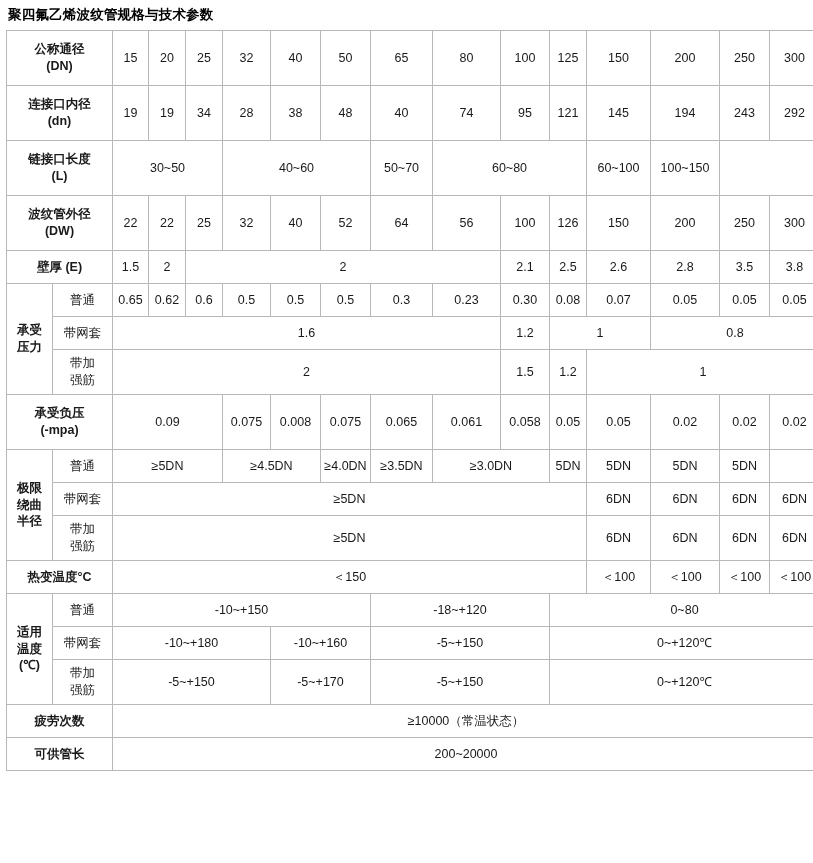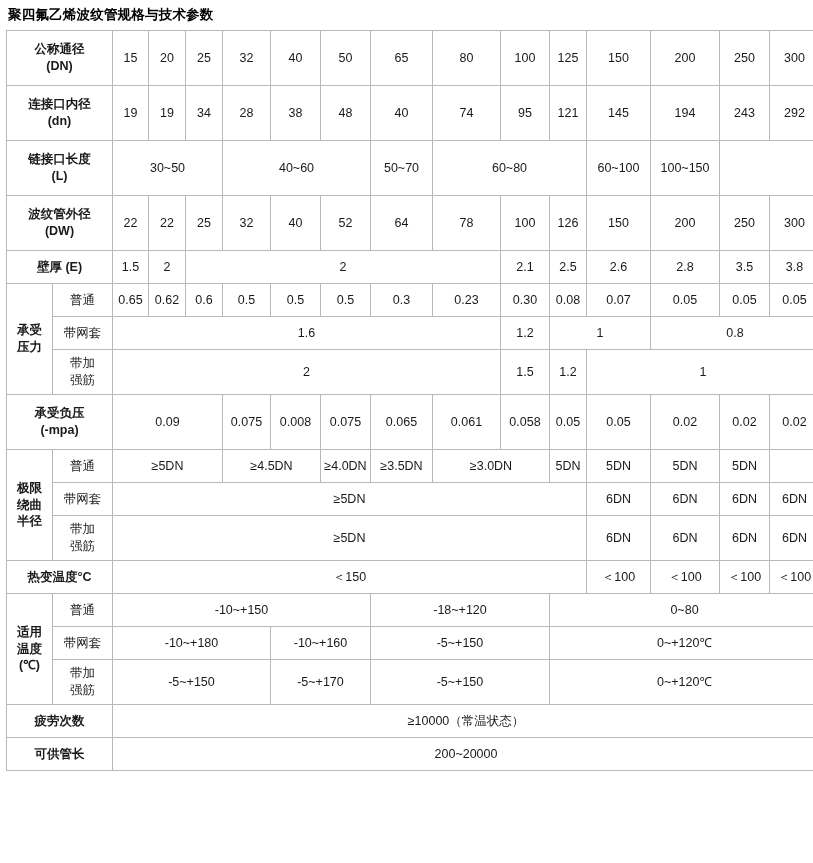--- a/index.html
+++ b/index.html
@@ -145,21 +145,21 @@
           <div>波纹管外径</div>
           <div>(DW)</div>
         </td>
         <td>22</td>
         <td>22</td>
         <td>25</td>
         <td>32</td>
         <td>40</td>
         <td>52</td>
         <td>64</td>
-        <td>78</td>
+        <td>56</td>
         <td>100</td>
         <td>126</td>
         <td>150</td>
         <td>200</td>
         <td>250</td>
         <td>300</td>
       </tr>
 
       <tr>
         <td class="rowhead h-sm" colspan="2">壁厚 (E)</td>

